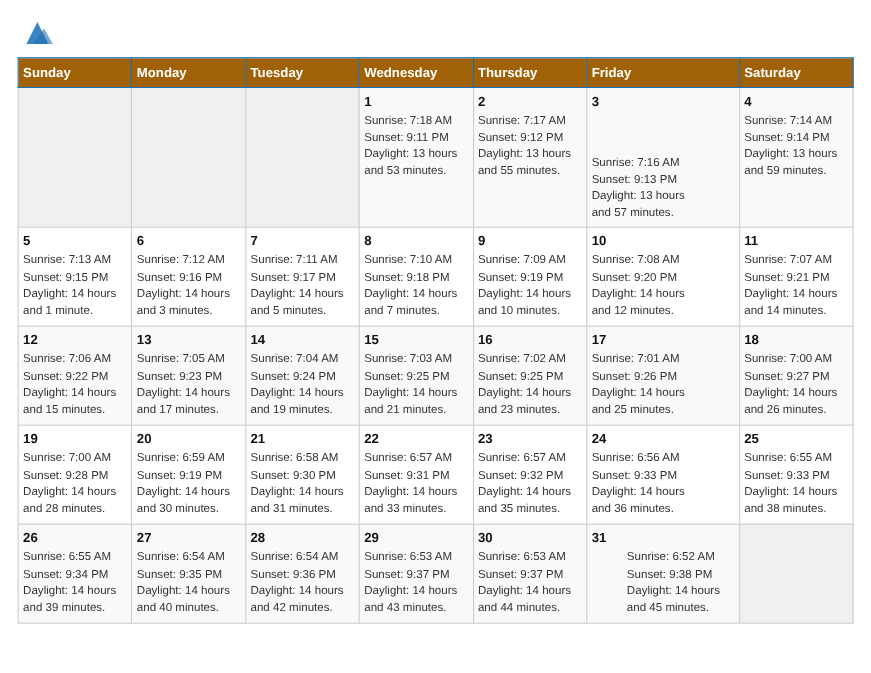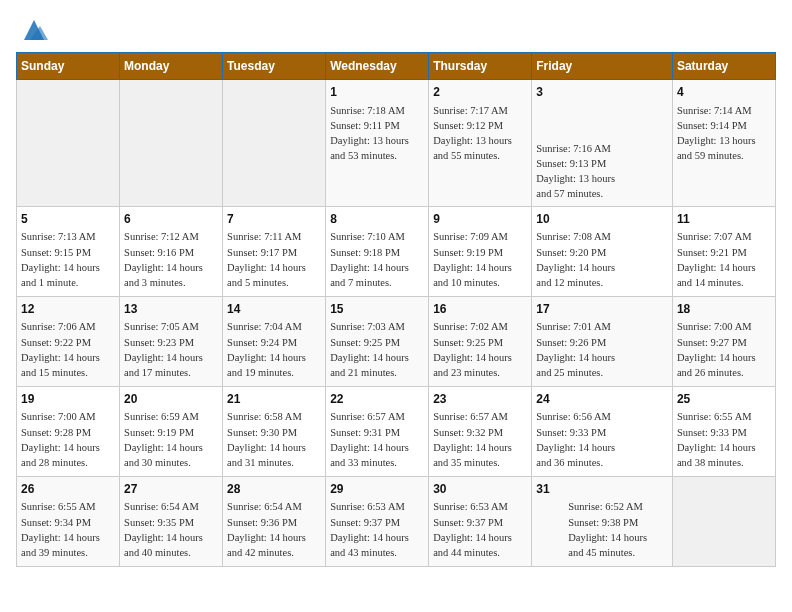--- a/index.html
+++ b/index.html
@@ -85,21 +85,20 @@
     .day-number {
       font-weight: bold;
       font-size: 12px;
       margin-bottom: 2px;
       color: #111;
     }
     .day-info {
       font-size: 10.5px;
       color: #333;
       line-height: 1.45;
-      font-family: Liberation Serif, serif;
     }
     .empty-cell {
       background: #f0f0f0 !important;
     }
   </style>
 </head>
 <body>
 
 <div class="header">
   <div class="logo">

